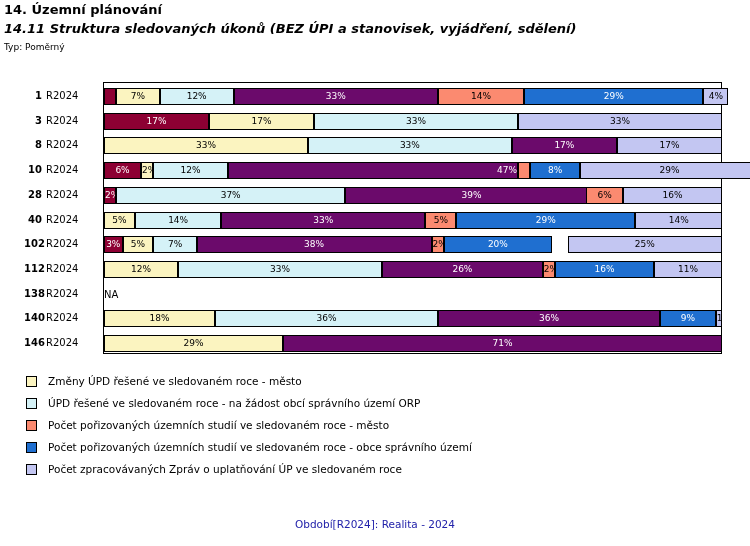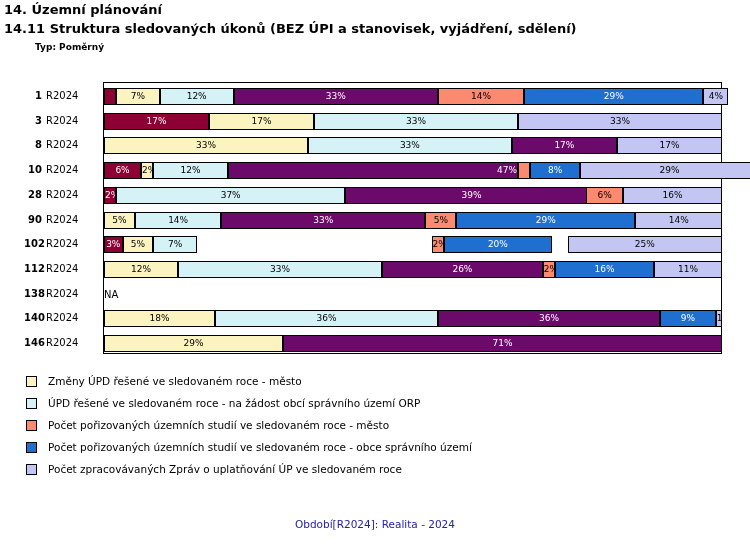--- a/index.html
+++ b/index.html
@@ -23,29 +23,29 @@
     font-weight: bold;
     white-space: nowrap;
   }
   .title2 {
     position: absolute;
     left: 4px;
     top: 21px;
     font-size: 13px;
     font-weight: bold;
     white-space: nowrap;
+    font-style: italic;
   }
   .subtitle {
     position: absolute;
     left: 4px;
     top: 42px;
     font-size: 9px;
-    font-weight: bold;
-    white-space: nowrap;
-    margin-left: 31px;
+    font-weight: normal;
+    white-space: nowrap;
   }
 
   
   .plot {
     position: absolute;
     left: 24px;
     top: 82px;
     width: 702px;
     height: 272px;
   }
@@ -210,38 +210,39 @@
         <div class="row-label">R2024</div>
         <div class="bar-wrap">
           <div class="seg dark" style="left: 0px; width: 12.36px; background: rgb(141, 0, 51);">2%</div>
           <div class="seg" style="left: 12.36px; width: 228.66px; background: rgb(213, 242, 247); text-align: center;">37%</div>
           <div class="seg dark" style="left: 241.02px; width: 253px; background: rgb(107, 10, 107);">39%</div>
           <div class="seg" style="left: 482.04px; width: 37.08px; background: rgb(251, 138, 112);">6%</div>
           <div class="seg" style="left: 519.12px; width: 98.88px; background: rgb(195, 198, 242);">16%</div>
         </div>
       </div>
       <div class="row" style="top: 124.5px;">
-        <div class="row-code">90</div>
+        <div class="row-code">40</div>
         <div class="row-label">R2024</div>
         <div class="bar-wrap">
           <div class="seg" style="left: 0px; width: 30.9px; background: rgb(251, 244, 192);">5%</div>
           <div class="seg" style="left: 30.9px; width: 86.52px; background: rgb(213, 242, 247);">14%</div>
           <div class="seg dark" style="left: 117.42px; width: 203.94px; background: rgb(107, 10, 107);">33%</div>
           <div class="seg" style="left: 321.36px; width: 30.9px; background: rgb(251, 138, 112);">5%</div>
           <div class="seg dark" style="left: 352.26px; width: 179.22px; background: rgb(31, 111, 208);">29%</div>
           <div class="seg" style="left: 531.48px; width: 86.52px; background: rgb(195, 198, 242);">14%</div>
         </div>
       </div>
       <div class="row" style="top: 149.2px;">
         <div class="row-code">102</div>
         <div class="row-label">R2024</div>
         <div class="bar-wrap">
           <div class="seg dark" style="left: 0px; width: 18.54px; background: rgb(141, 0, 51);">3%</div>
           <div class="seg" style="left: 18.54px; width: 30.9px; background: rgb(251, 244, 192);">5%</div>
           <div class="seg" style="left: 49.44px; width: 43.26px; background: rgb(213, 242, 247);">7%</div>
+          <div class="seg dark" style="left: 92.7px; width: 234.84px; background: rgb(107, 10, 107);">38%</div>
           <div class="seg" style="left: 327.54px; width: 12.36px; background: rgb(251, 138, 112);">2%</div>
           <div class="seg dark" style="left: 339.9px; width: 108px; background: rgb(31, 111, 208);">20%</div>
           <div class="seg" style="left: 463.5px; width: 154.5px; background: rgb(195, 198, 242);">25%</div>
         </div>
       </div>
       <div class="row" style="top: 173.9px;">
         <div class="row-code">112</div>
         <div class="row-label">R2024</div>
         <div class="bar-wrap">
           <div class="seg" style="left: 0px; width: 74.16px; background: rgb(251, 244, 192);">12%</div>

